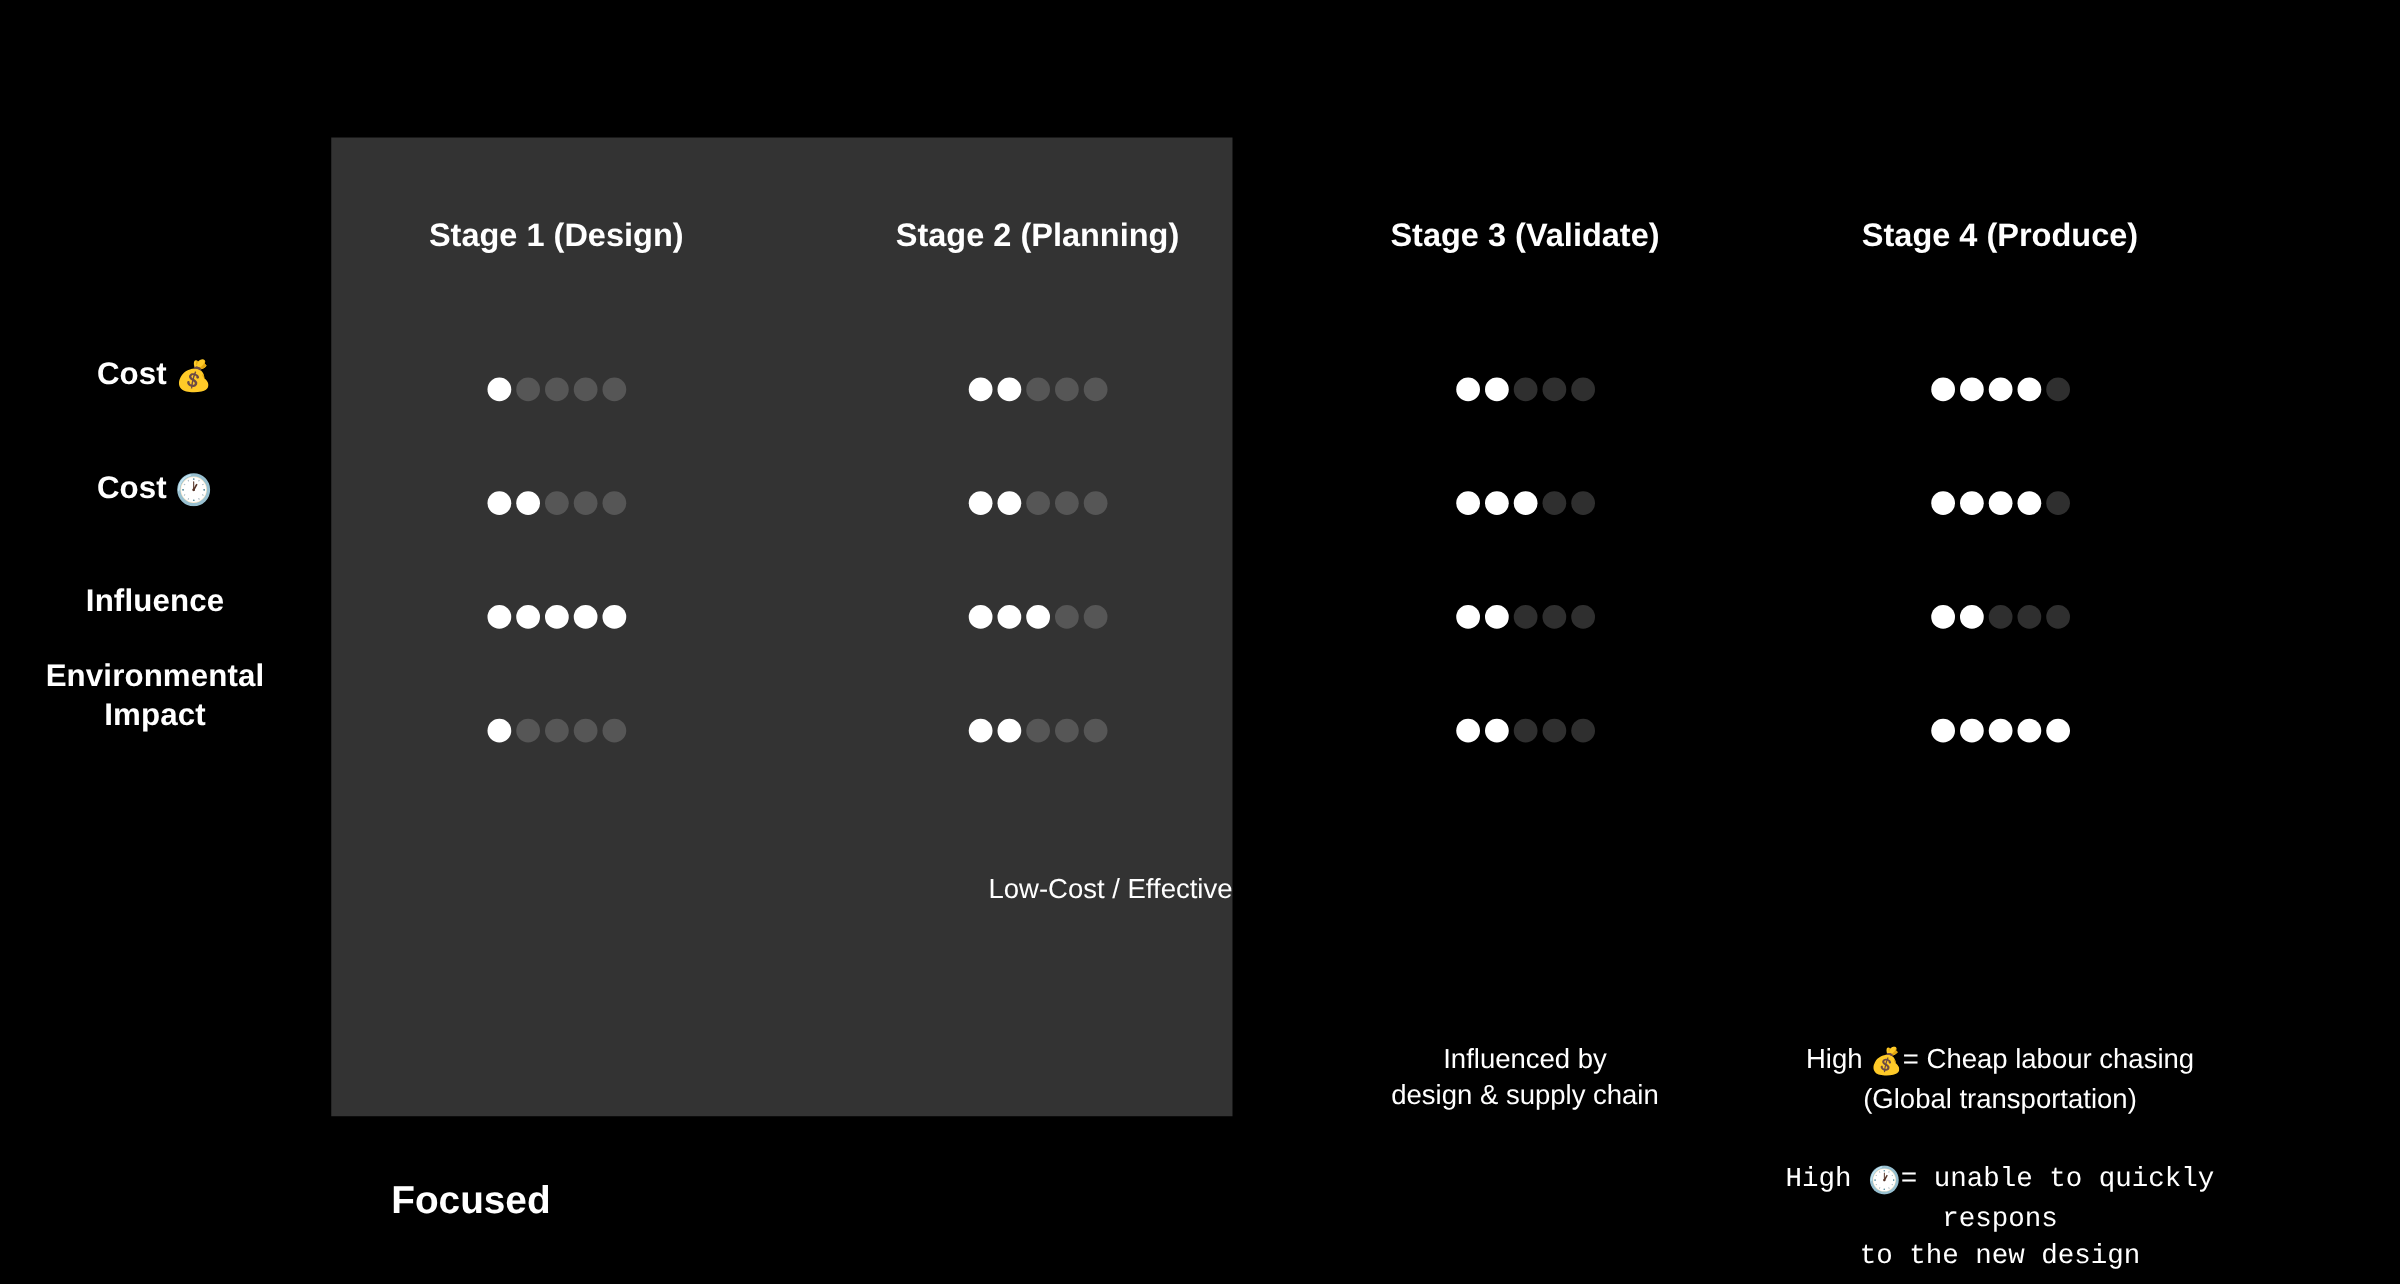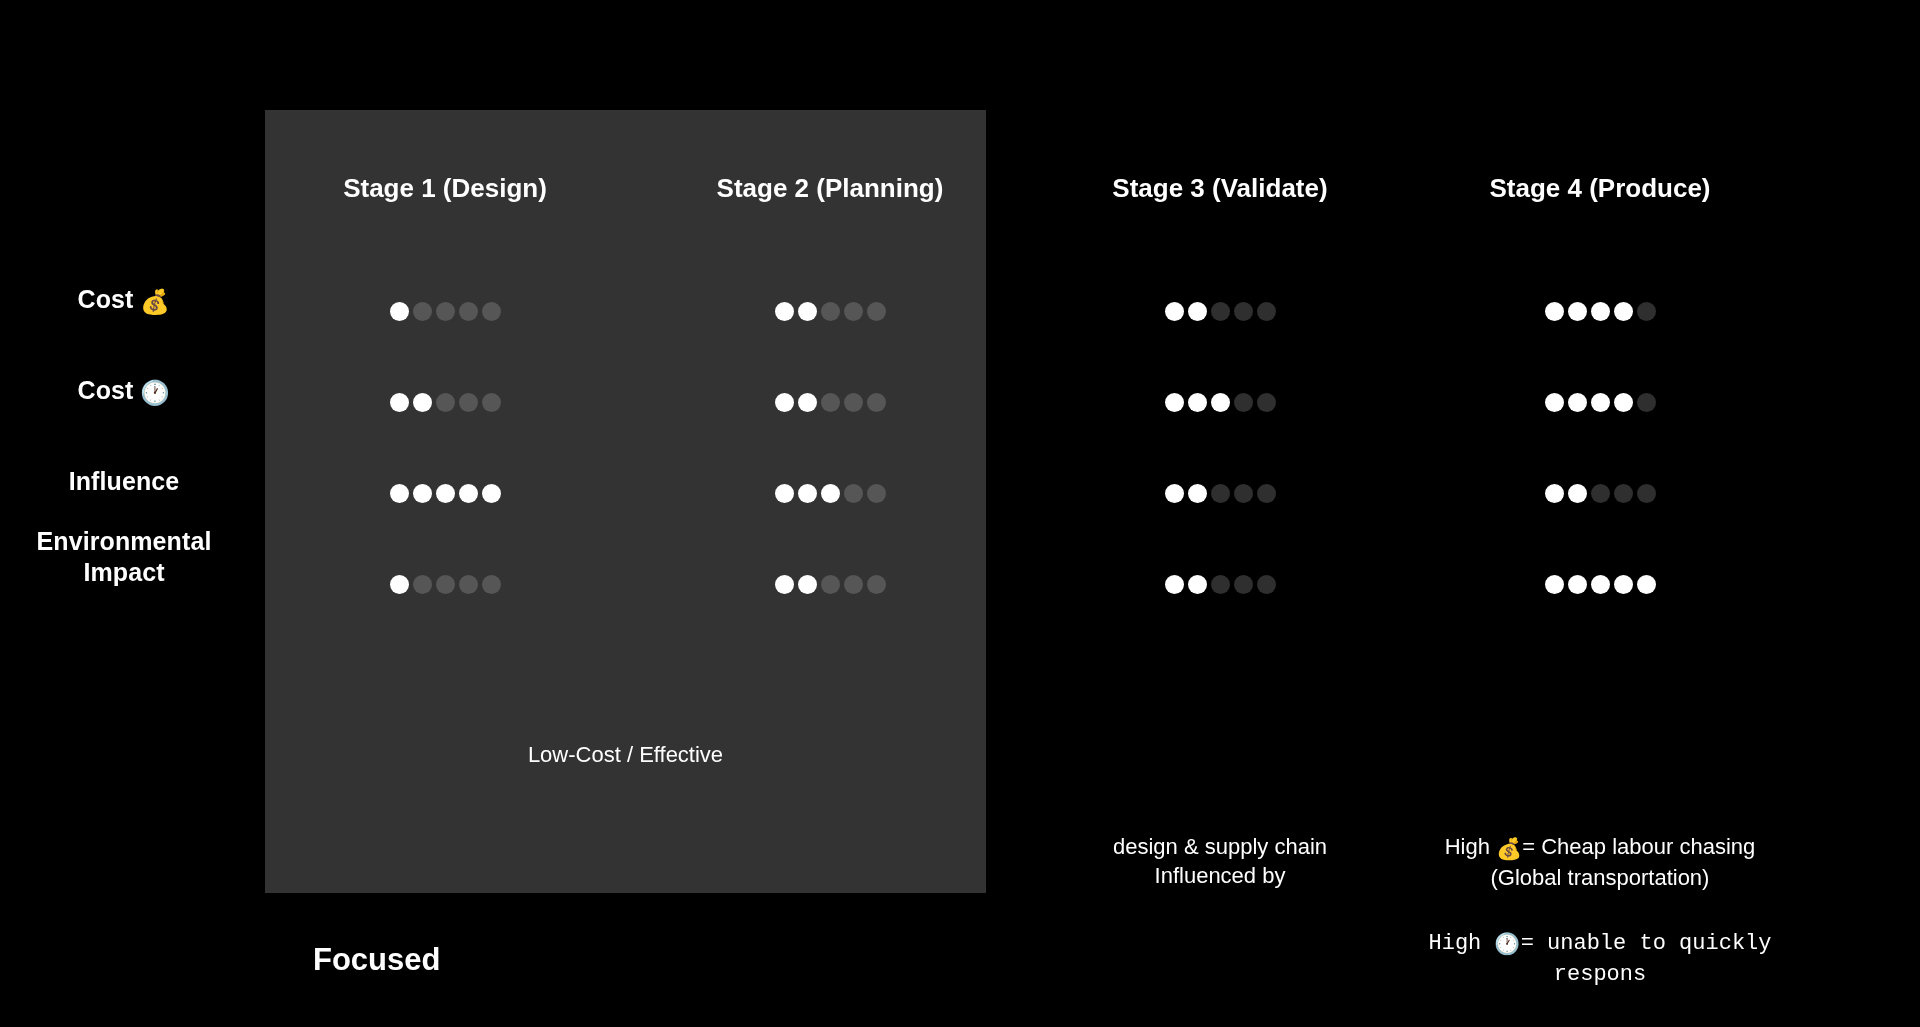--- a/index.html
+++ b/index.html
@@ -120,21 +120,21 @@
     left: 0;
     width: 360px;
     text-align: center;
     font-size: 22px;
     line-height: 1.32;
     color: #ffffff;
     font-weight: normal;
   }
   .note .emoji { font-size: 21px; vertical-align: -2px; }
 
-  .note-lowcost  { top: 740px; }
+  .note-lowcost  { top: 696px; text-align: right; }
   .note-stage3   { top: 722px; }
   .note-stage4a  { top: 722px; }
   .note-stage4b  { top: 819px; }
 
   .note-focused {
     position: absolute;
     left: 48px;
     top: 832px;
     font-size: 31px;
     font-weight: bold;
@@ -282,22 +282,22 @@
     <div class="rating-row r3">
       <div class="dots">
           <span class="dot filled"></span>
           <span class="dot filled"></span>
           <span class="dot empty-on-black"></span>
           <span class="dot empty-on-black"></span>
           <span class="dot empty-on-black"></span>
         </div>
     </div>
     <div class="note note-stage3">
+      <div>Influenced by</div>
       <div>design &amp; supply chain</div>
-      <div>Influenced by</div>
     </div>
   </div>
 
   <div class="stage-col c4">
     <div class="stage-title">Stage 4 (Produce)</div>
     <div class="rating-row r0">
       <div class="dots">
           <span class="dot filled"></span>
           <span class="dot filled"></span>
           <span class="dot filled"></span>
@@ -339,16 +339,17 @@
         <span class="emoji">💰</span><span>= Cheap labour chasing</span>
       </div>
       <div>(Global transportation)</div>
     </div>
 
     <div class="note note-stage4b" style="left:-40px; width:440px;font-family:Liberation Mono, monospace;">
       <div>
         <span>High</span>
         <span class="emoji">🕐</span><span>= unable to quickly respons</span>
       </div>
+      <div>to the new design</div>
     </div>
   </div>
 
 </div>
 
 </body></html>

